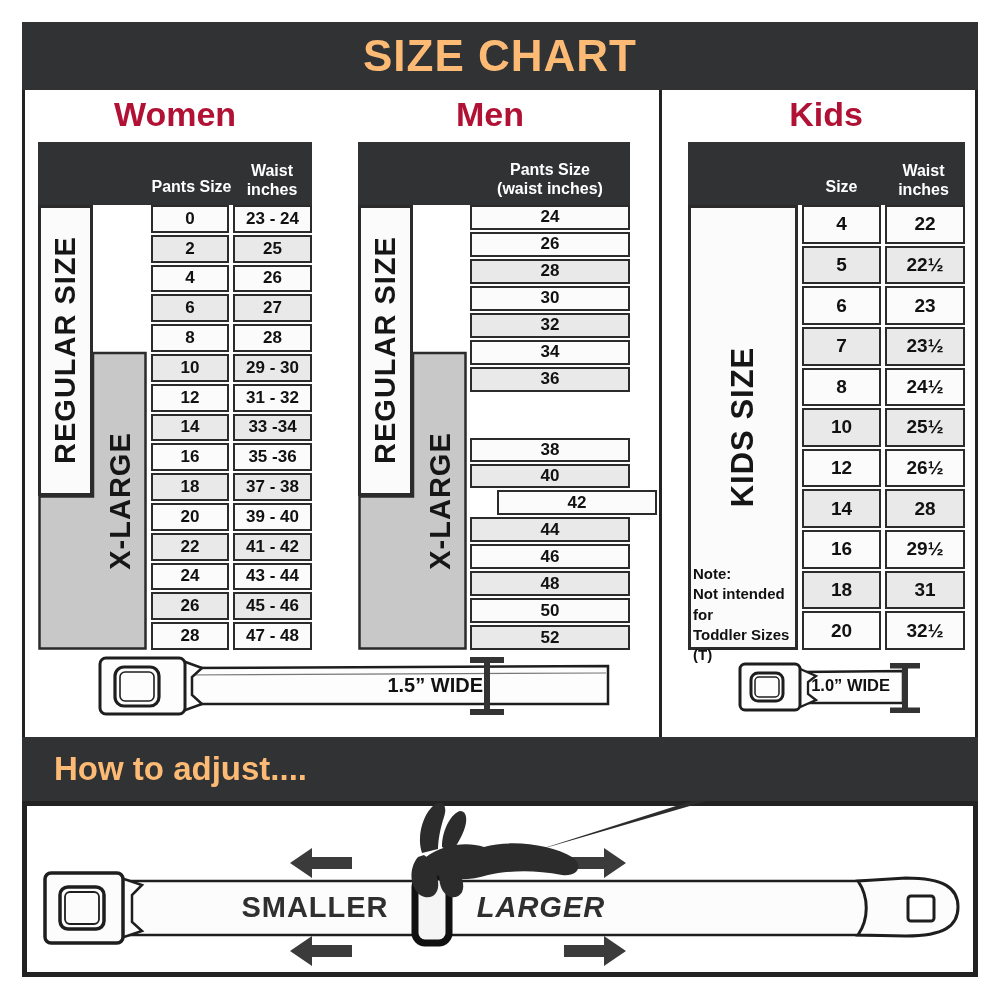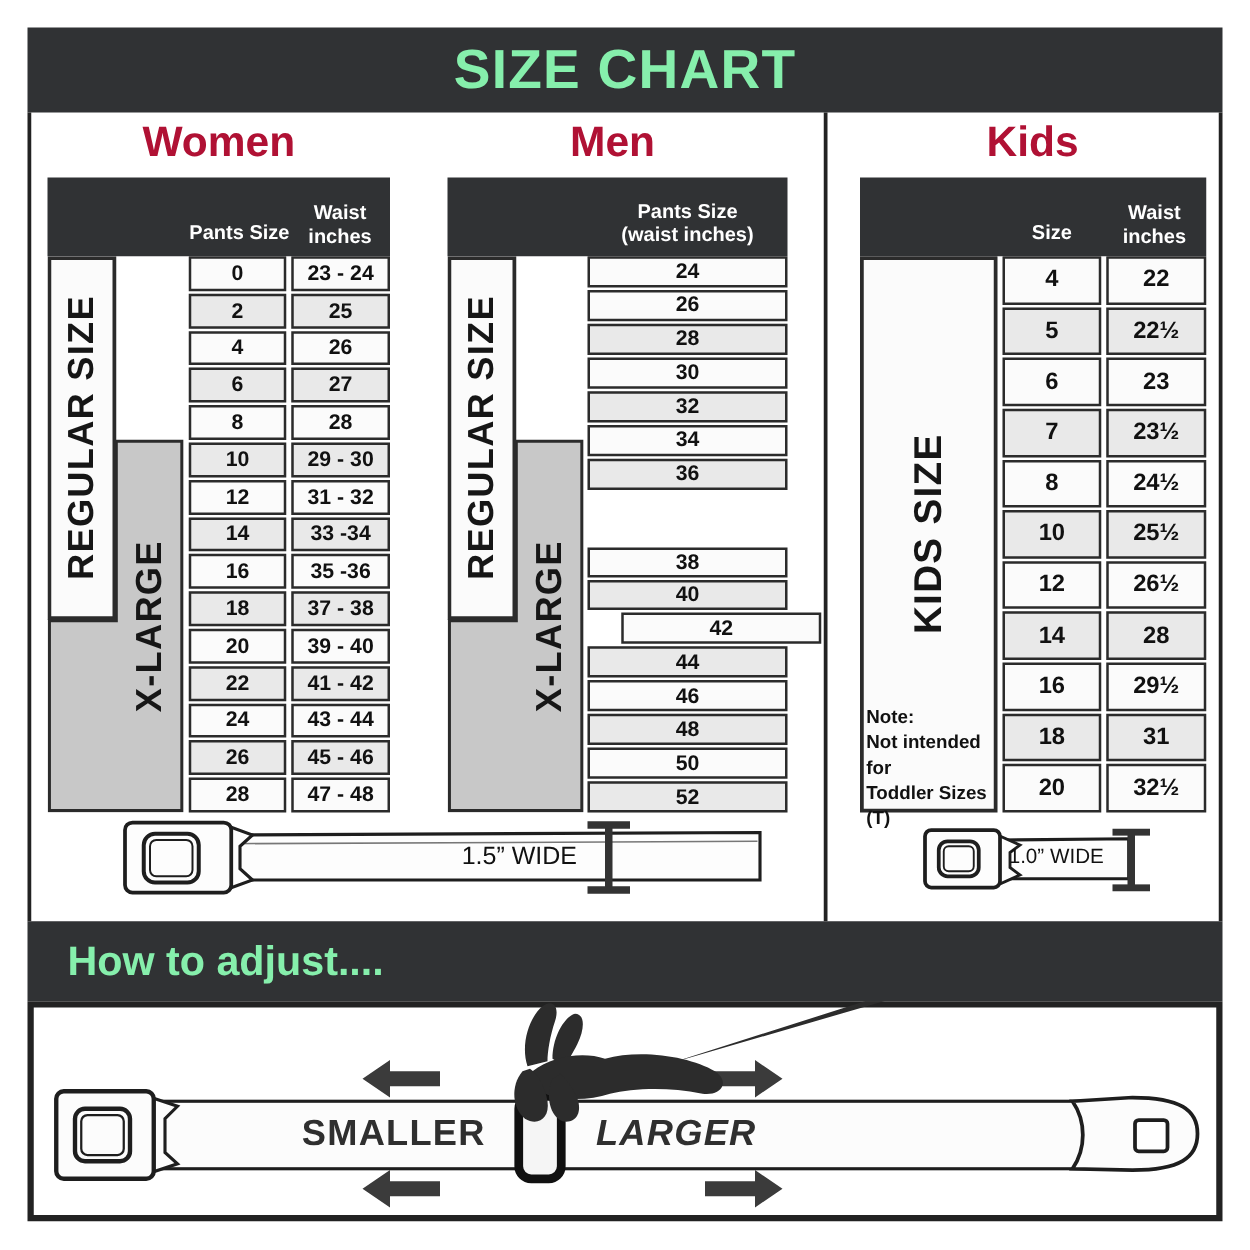--- a/index.html
+++ b/index.html
@@ -4,21 +4,21 @@
 <style>
   :root{
     --c-banner:#303234; --c-accent:#b01134; --c-border:#2b2b2b;
     --c-gray:#c8c8c8; --c-row-alt:#e9e9e9; --c-row-base:#fbfbfb;
     --c-ink:#1e1e1e; --c-arrow:#3b3b3b;
   }
   html,body{margin:0;padding:0;background:#fff;}
   .page{position:relative;width:1000px;height:1000px;background:#fff;
         font-family:"Liberation Sans",sans-serif;overflow:hidden;}
   .abs{position:absolute;}
-  .banner{background:var(--c-banner,#303234);color:#86efac;font-weight:bold;}
+  .banner{background:var(--c-banner,#303234);color:#fdba74;font-weight:bold;}
   .center{text-align:center;}
   .pre{white-space:pre-line;}
   .title-banner{left:22px;top:22px;width:956px;height:68px;line-height:68px;
       font-size:44px;letter-spacing:1px;}
   .edge{background:#222;}
   .col-title{font-size:34px;font-weight:bold;color:var(--c-accent,#b01134);
       top:94px;height:40px;line-height:40px;}
   .thead{background:var(--c-banner,#303234);}
   .thead .hlabel{position:absolute;color:#fff;font-weight:bold;font-size:16px;
       line-height:1.18;text-align:center;}
@@ -28,21 +28,21 @@
       display:flex;align-items:center;justify-content:center;
       font-weight:bold;color:#111;box-sizing:border-box;}
   .cell.alt{background:var(--c-row-alt,#e9e9e9);}
   .w-cell{font-size:17px;}
   .k-cell{font-size:19px;}
   .rot{transform:rotate(-90deg);font-weight:bold;color:#161616;
       text-align:center;letter-spacing:1px;}
   .kidbox{background:var(--c-row-base,#fbfbfb);border:3px solid var(--c-border,#2b2b2b);
       box-sizing:border-box;}
   .note{font-size:15px;font-weight:bold;color:#111;line-height:1.35;}
-  .beltlabel{font-weight:normal;color:#111;}
+  .beltlabel{font-weight:bold;color:#111;text-align:right;}
   .adjust-banner{left:22px;top:737px;width:956px;height:64px;line-height:64px;
       font-size:33px;padding-left:32px;box-sizing:border-box;}
   .adjust-box{left:22px;top:801px;width:956px;height:176px;background:#fff;
       border:5px solid #222;box-sizing:border-box;}
   .belt-word{font-size:29px;font-weight:bold;color:#2f2f2f;letter-spacing:1px;}
   svg{display:block;}
 </style>
 </head>
 <body>
 

